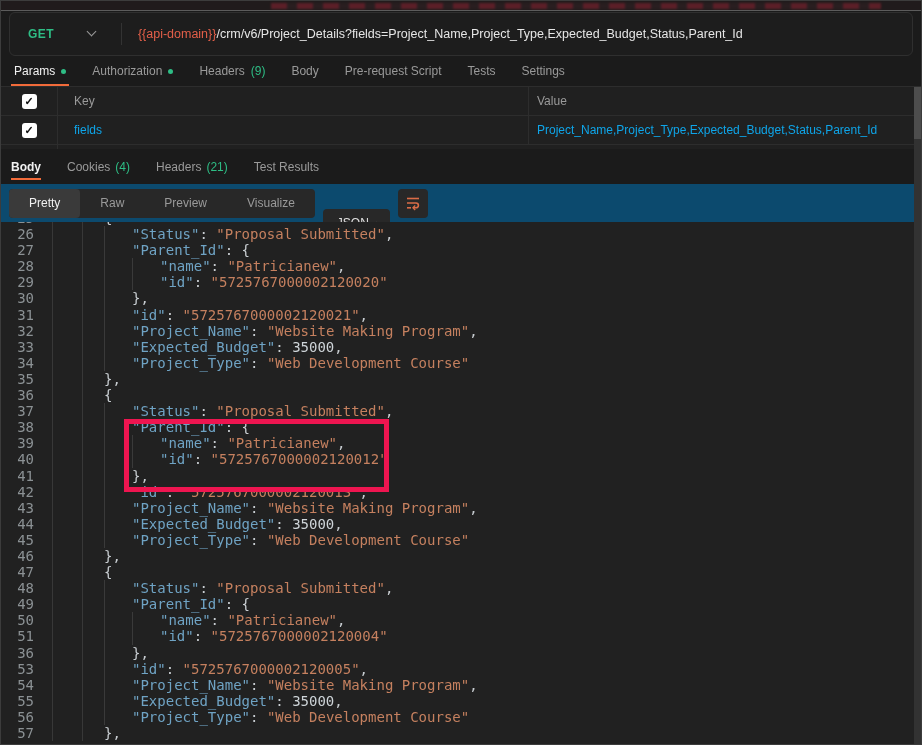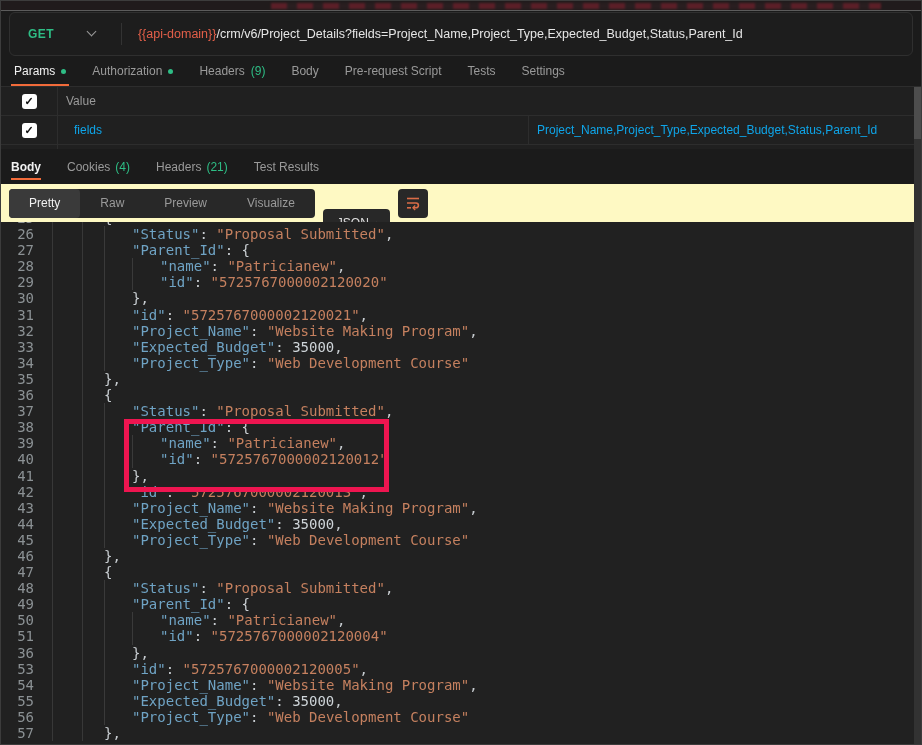--- a/index.html
+++ b/index.html
@@ -53,21 +53,21 @@
   .cb { width:15px; height:15px; background:#ffffff; border-radius:3px; display:flex; align-items:center;
     justify-content:center; font-size:11px; line-height:15px; color:#111; font-weight:bold; cursor:pointer; }
 
   
   .resp-tabs { height:35px; display:flex; align-items:center; padding-left:10px; gap:26px; font-size:12px; background:#1b1b1b; }
   .resptab { color:#9a9a9a; height:100%; display:flex; align-items:center; gap:5px; position:relative; cursor:pointer; }
   .resptab.active { color:#f2f2f2; font-weight:bold; }
   .resptab.active::after { content:""; position:absolute; left:0; right:0; bottom:4px; height:2px; background:#f26b3a; }
 
   
-  .toolbar { height:38px; display:flex; align-items:center; padding-left:8px; gap:8px; background:#fef9c3; }
+  .toolbar { height:38px; display:flex; align-items:center; padding-left:8px; gap:8px; background:#0c4a6e; }
   .seg-group { display:flex; background:#282828; border-radius:4px; height:29px; align-items:stretch; }
   .seg { padding:0 20px; font-size:12px; color:#9a9a9a; display:flex; align-items:center; border-radius:4px; cursor:pointer; }
   .seg.active { background:#3a3a3a; color:#f0f0f0; }
   .json-btn { background:#282828; border-radius:4px; height:29px; display:flex; align-items:center;
     padding:0 14px; gap:0; font-size:12px; color:#e0e0e0; cursor:pointer;margin-top:40px; }
   .json-btn .chev { margin-top:-2px; }
   .wrap-btn { background:#282828; border-radius:4px; height:29px; width:30px; display:flex;
     align-items:center; justify-content:center; cursor:pointer; }
 
   
@@ -132,20 +132,23 @@
     </div>
     <div class="rtab">
       <span>Settings</span>
     </div>
   </div>
 
 <div class="params-table">
   <div class="prow">
     <div class="pcheck-col">
       <div class="cb">✓</div>
+    </div>
+    <div class="pkey-col">
+      <span class="hdr-txt">Key</span>
     </div>
     <div class="pval-col">
       <span class="hdr-txt">Value</span>
     </div>
   </div>
   <div>
       <div class="prow">
         <div class="pcheck-col">
           <div class="cb">✓</div>
         </div>

